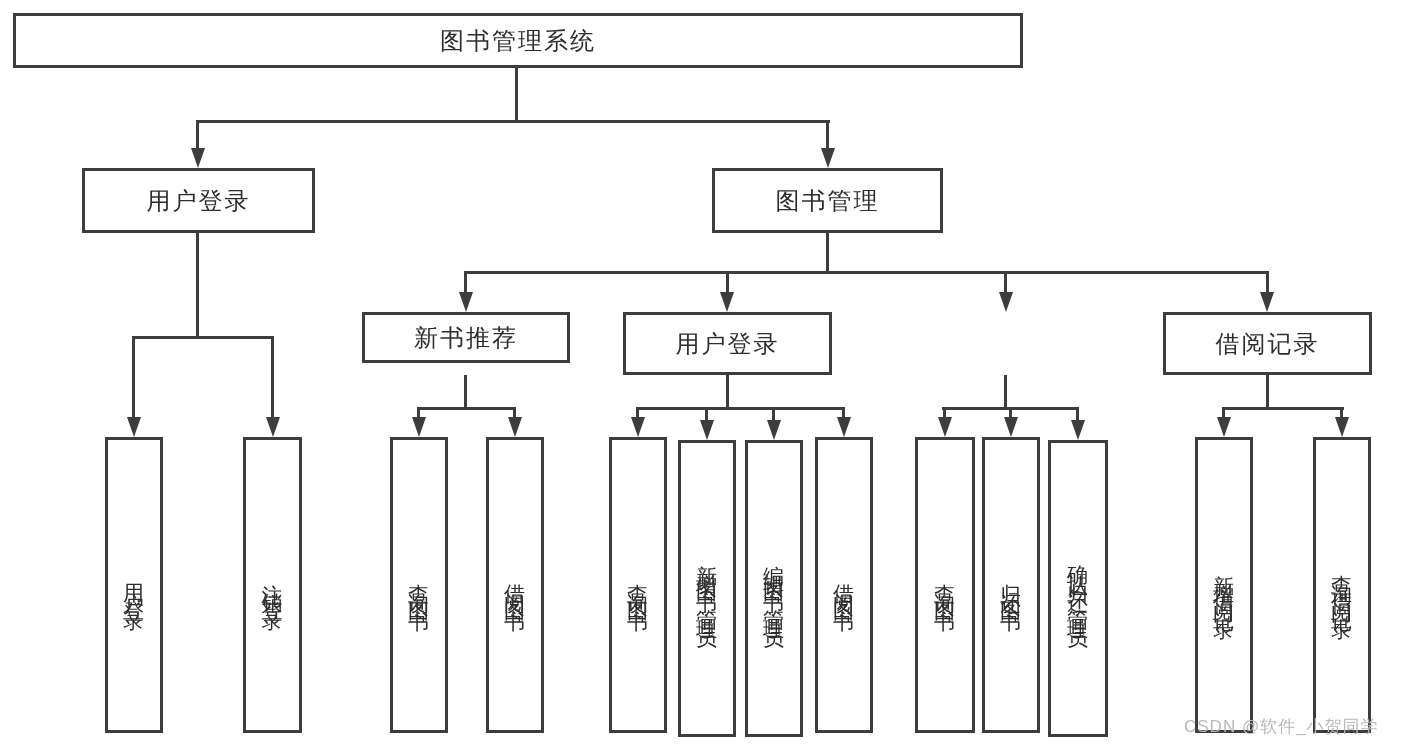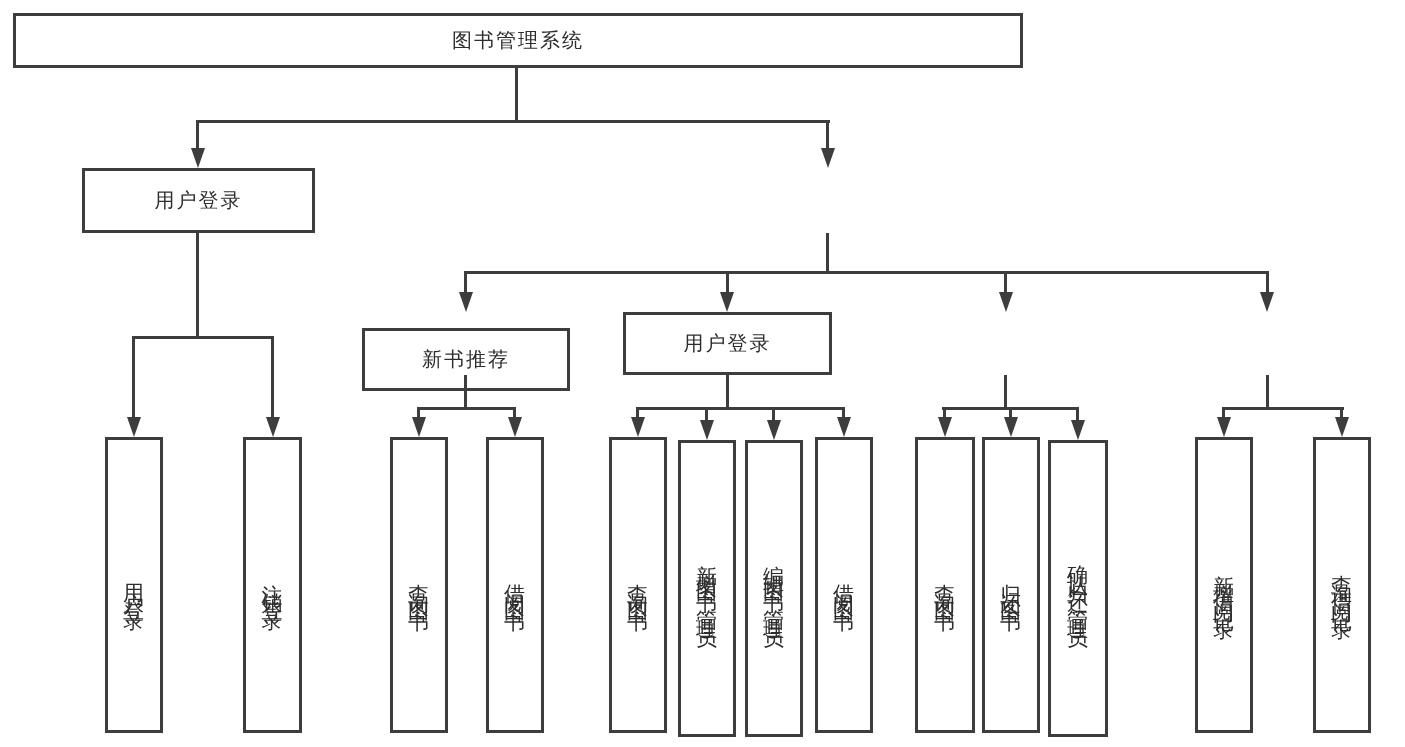--- a/index.html
+++ b/index.html
@@ -5,21 +5,21 @@
   html,body{margin:0;padding:0;background:#ffffff;}
   .stage{
     position:relative;width:1405px;height:747px;background:#ffffff;overflow:hidden;
     font-family:"Liberation Sans","DejaVu Sans",sans-serif;
   }
   .node{
     position:absolute;box-sizing:border-box;
     border:3px solid #3d3d3d;background:#ffffff;color:#2d2d2d;
     display:flex;align-items:center;justify-content:center;
   }
-  .node-h{font-size:20px;letter-spacing:2px;font-weight:400;}
+  .node-h{font-size:24px;letter-spacing:2px;font-weight:400;}
   .node-v .label{
     writing-mode:vertical-rl;text-orientation:mixed;
     font-size:21px;line-height:1;letter-spacing:9px;font-weight:400;
   }
   .line{position:absolute;background:#3d3d3d;}
   .line.v{width:3px;}
   .line.h{height:3px;}
   .arrow{
     position:absolute;width:0;height:0;
     border-left:7px solid transparent;border-right:7px solid transparent;
@@ -42,44 +42,50 @@
   <div class="line v" style="left:515px;top:67px;height:55px"></div>
   <div class="line h" style="left:196px;top:120px;width:634px"></div>
   <div class="line v" style="left:196px;top:120px;height:30px"></div>
   <div class="arrow" style="left:191px;top:148px"></div>
   <div class="line v" style="left:826px;top:120px;height:30px"></div>
   <div class="arrow" style="left:821px;top:148px"></div>
 
   <div class="node node-h" style="left:82px;top:168px;width:233px;height:65px">
     <span class="label">用户登录</span>
   </div>
+  <div class="node node-h" style="left:712px;top:168px;width:231px;height:65px">
+    <span class="label">图书管理</span>
+  </div>
 
   <div class="line v" style="left:196px;top:233px;height:105px"></div>
   <div class="line h" style="left:132px;top:336px;width:141px"></div>
   <div class="line v" style="left:132px;top:336px;height:83px"></div>
   <div class="arrow" style="left:127px;top:417px"></div>
   <div class="line v" style="left:271px;top:336px;height:83px"></div>
   <div class="arrow" style="left:266px;top:417px"></div>
 
   <div class="line v" style="left:826px;top:233px;height:40px"></div>
   <div class="line h" style="left:464px;top:271px;width:805px"></div>
   <div class="line v" style="left:464px;top:271px;height:23px"></div>
   <div class="arrow" style="left:459px;top:292px"></div>
   <div class="line v" style="left:726px;top:271px;height:23px"></div>
   <div class="arrow" style="left:720px;top:292px"></div>
   <div class="line v" style="left:1004px;top:271px;height:23px"></div>
   <div class="arrow" style="left:999px;top:292px"></div>
   <div class="line v" style="left:1266px;top:271px;height:23px"></div>
   <div class="arrow" style="left:1260px;top:292px"></div>
 
-  <div class="node node-h" style="left:362px;top:328px;width:208px;height:63px">
+  <div class="node node-h" style="left:362px;top:312px;width:208px;height:51px">
     <span class="label">新书推荐</span>
   </div>
   <div class="node node-h" style="left:623px;top:312px;width:209px;height:63px">
     <span class="label">用户登录</span>
+  </div>
+  <div class="node node-h" style="left:1163px;top:312px;width:209px;height:63px">
+    <span class="label">借阅记录</span>
   </div>
 
   <div class="line v" style="left:464px;top:375px;height:34px"></div>
   <div class="line h" style="left:417px;top:407px;width:99px"></div>
   <div class="line v" style="left:417px;top:407px;height:12px"></div>
   <div class="arrow" style="left:412px;top:417px"></div>
   <div class="line v" style="left:513px;top:407px;height:12px"></div>
   <div class="arrow" style="left:508px;top:417px"></div>
 
   <div class="line v" style="left:726px;top:375px;height:34px"></div>
@@ -146,14 +152,15 @@
     <span class="label">确认归还（管理员）</span>
   </div>
 
   <div class="node node-v" style="left:1195px;top:437px;width:58px;height:296px">
     <span class="label">新增借阅记录</span>
   </div>
   <div class="node node-v" style="left:1313px;top:437px;width:58px;height:296px">
     <span class="label">查询借阅记录</span>
   </div>
 
+  <div class="watermark">CSDN @软件_小贺同学</div>
 
 </div>
 
 </body></html>

